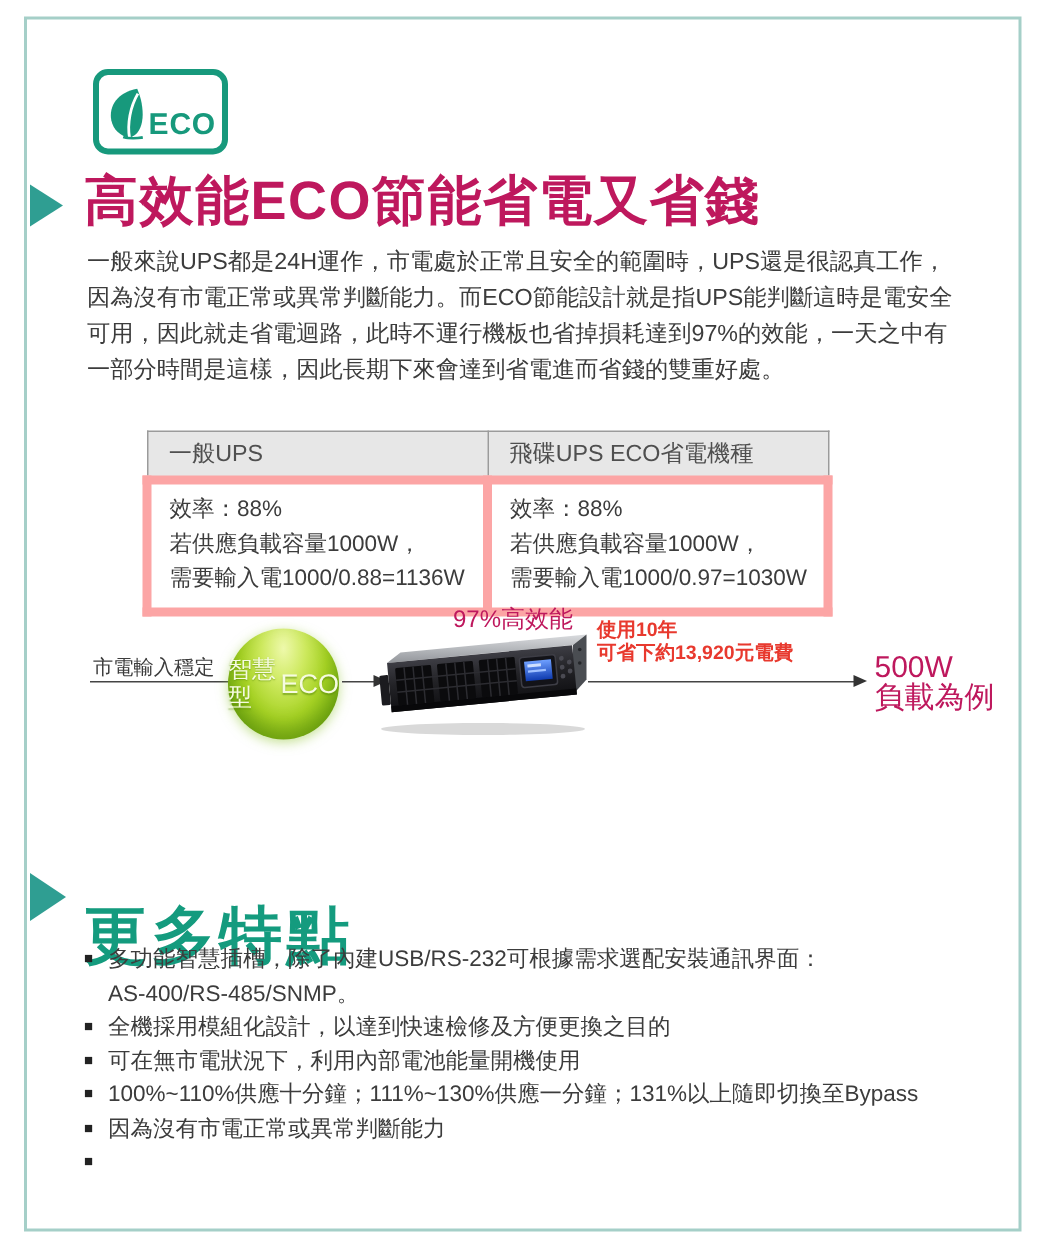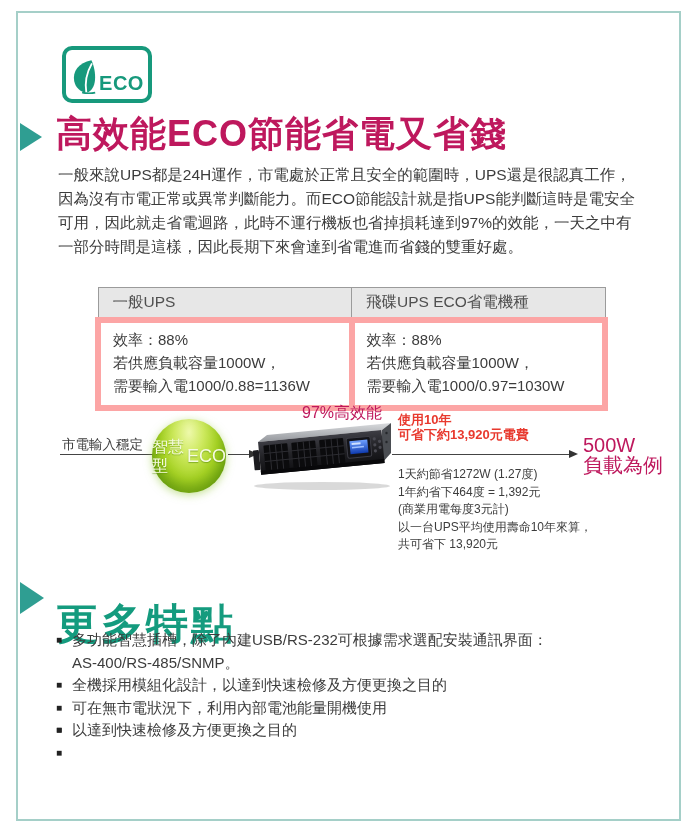--- a/index.html
+++ b/index.html
@@ -24,21 +24,21 @@
   .tri-2{left:20px;top:582px;border-top:16px solid transparent;border-bottom:16px solid transparent;
          border-left:24px solid #2f9e92;}
   .h1{left:56px;top:110px;font-size:36px;font-weight:bold;color:#be185d;letter-spacing:1px;white-space:nowrap;}
   .h2{left:56px;top:568px;font-size:42px;font-weight:bold;color:#149b7e;letter-spacing:3px;white-space:nowrap;margin-top:28px;}
 
   
   .intro{left:58px;top:163px;width:640px;font-size:15.5px;line-height:24px;color:#3c3c3c;
          white-space:pre-line;}
 
   
-  table.cmp{left:95px;top:287px;width:513px;border-collapse:collapse;table-layout:fixed;}
+  table.cmp{left:95px;top:287px;width:460px;border-collapse:collapse;table-layout:fixed;}
   table.cmp th{width:50%;background:#e7e7e7;border:1px solid #9b9b9b;font-size:15.5px;font-weight:normal;
                color:#4f4f4f;text-align:left;padding:4px 0 4px 14px;}
   table.cmp td{border:6px solid #fca5a5;vertical-align:top;padding:5px 0 8px 12px;}
   table.cmp td div{font-size:15px;line-height:23px;color:#3c3c3c;}
 
   
   .lbl-input{left:62px;top:436px;font-size:13.5px;color:#3c3c3c;}
   .dline{height:1px;background:#444;}
   .line1{left:60px;top:454px;width:100px;}
   .line2{left:228px;top:454px;width:22px;}
@@ -182,25 +182,20 @@
 
   <div class="abs lbl-eff">97%高效能</div>
   <div class="abs red-note">使用10年
 可省下約13,920元電費</div>
 
   <div class="abs dline line3"></div>
   <div class="abs ah ah3"></div>
   <div class="abs lbl-load">500W
 負載為例</div>
 
-  <div class="abs calc">1天約節省1272W (1.27度)
-1年約省下464度 =  1,392元
-(商業用電每度3元計)
-以一台UPS平均使用壽命10年來算，
-共可省下 13,920元</div>
 
   <div class="abs tri tri-2"></div>
   <div class="abs h2">更多特點</div>
 
   <div class="abs features">
     <ul>
       <li>
         <span class="mk">■</span>
         <span class="tx">多功能智慧插槽，除了內建USB/RS-232可根據需求選配安裝通訊界面：
 AS-400/RS-485/SNMP。</span>
@@ -208,24 +203,25 @@
       <li>
         <span class="mk">■</span>
         <span class="tx">全機採用模組化設計，以達到快速檢修及方便更換之目的</span>
       </li>
       <li>
         <span class="mk">■</span>
         <span class="tx">可在無市電狀況下，利用內部電池能量開機使用</span>
       </li>
       <li>
         <span class="mk">■</span>
-      </li>
-      <li>
-        <span class="mk">■</span>
-        <span class="tx">以達到快速檢修及方便更換之目的</span>
+        <span class="tx">100%~110%供應十分鐘；111%~130%供應一分鐘；131%以上隨即切換至Bypass</span>
+      </li>
+      <li>
+        <span class="mk">■</span>
+        <span class="tx">因為沒有市電正常或異常判斷能力</span>
       </li>
       <li>
         <span class="mk">■</span>
       </li>
     </ul>
   </div>
 
 </div>
 
 </body></html>

